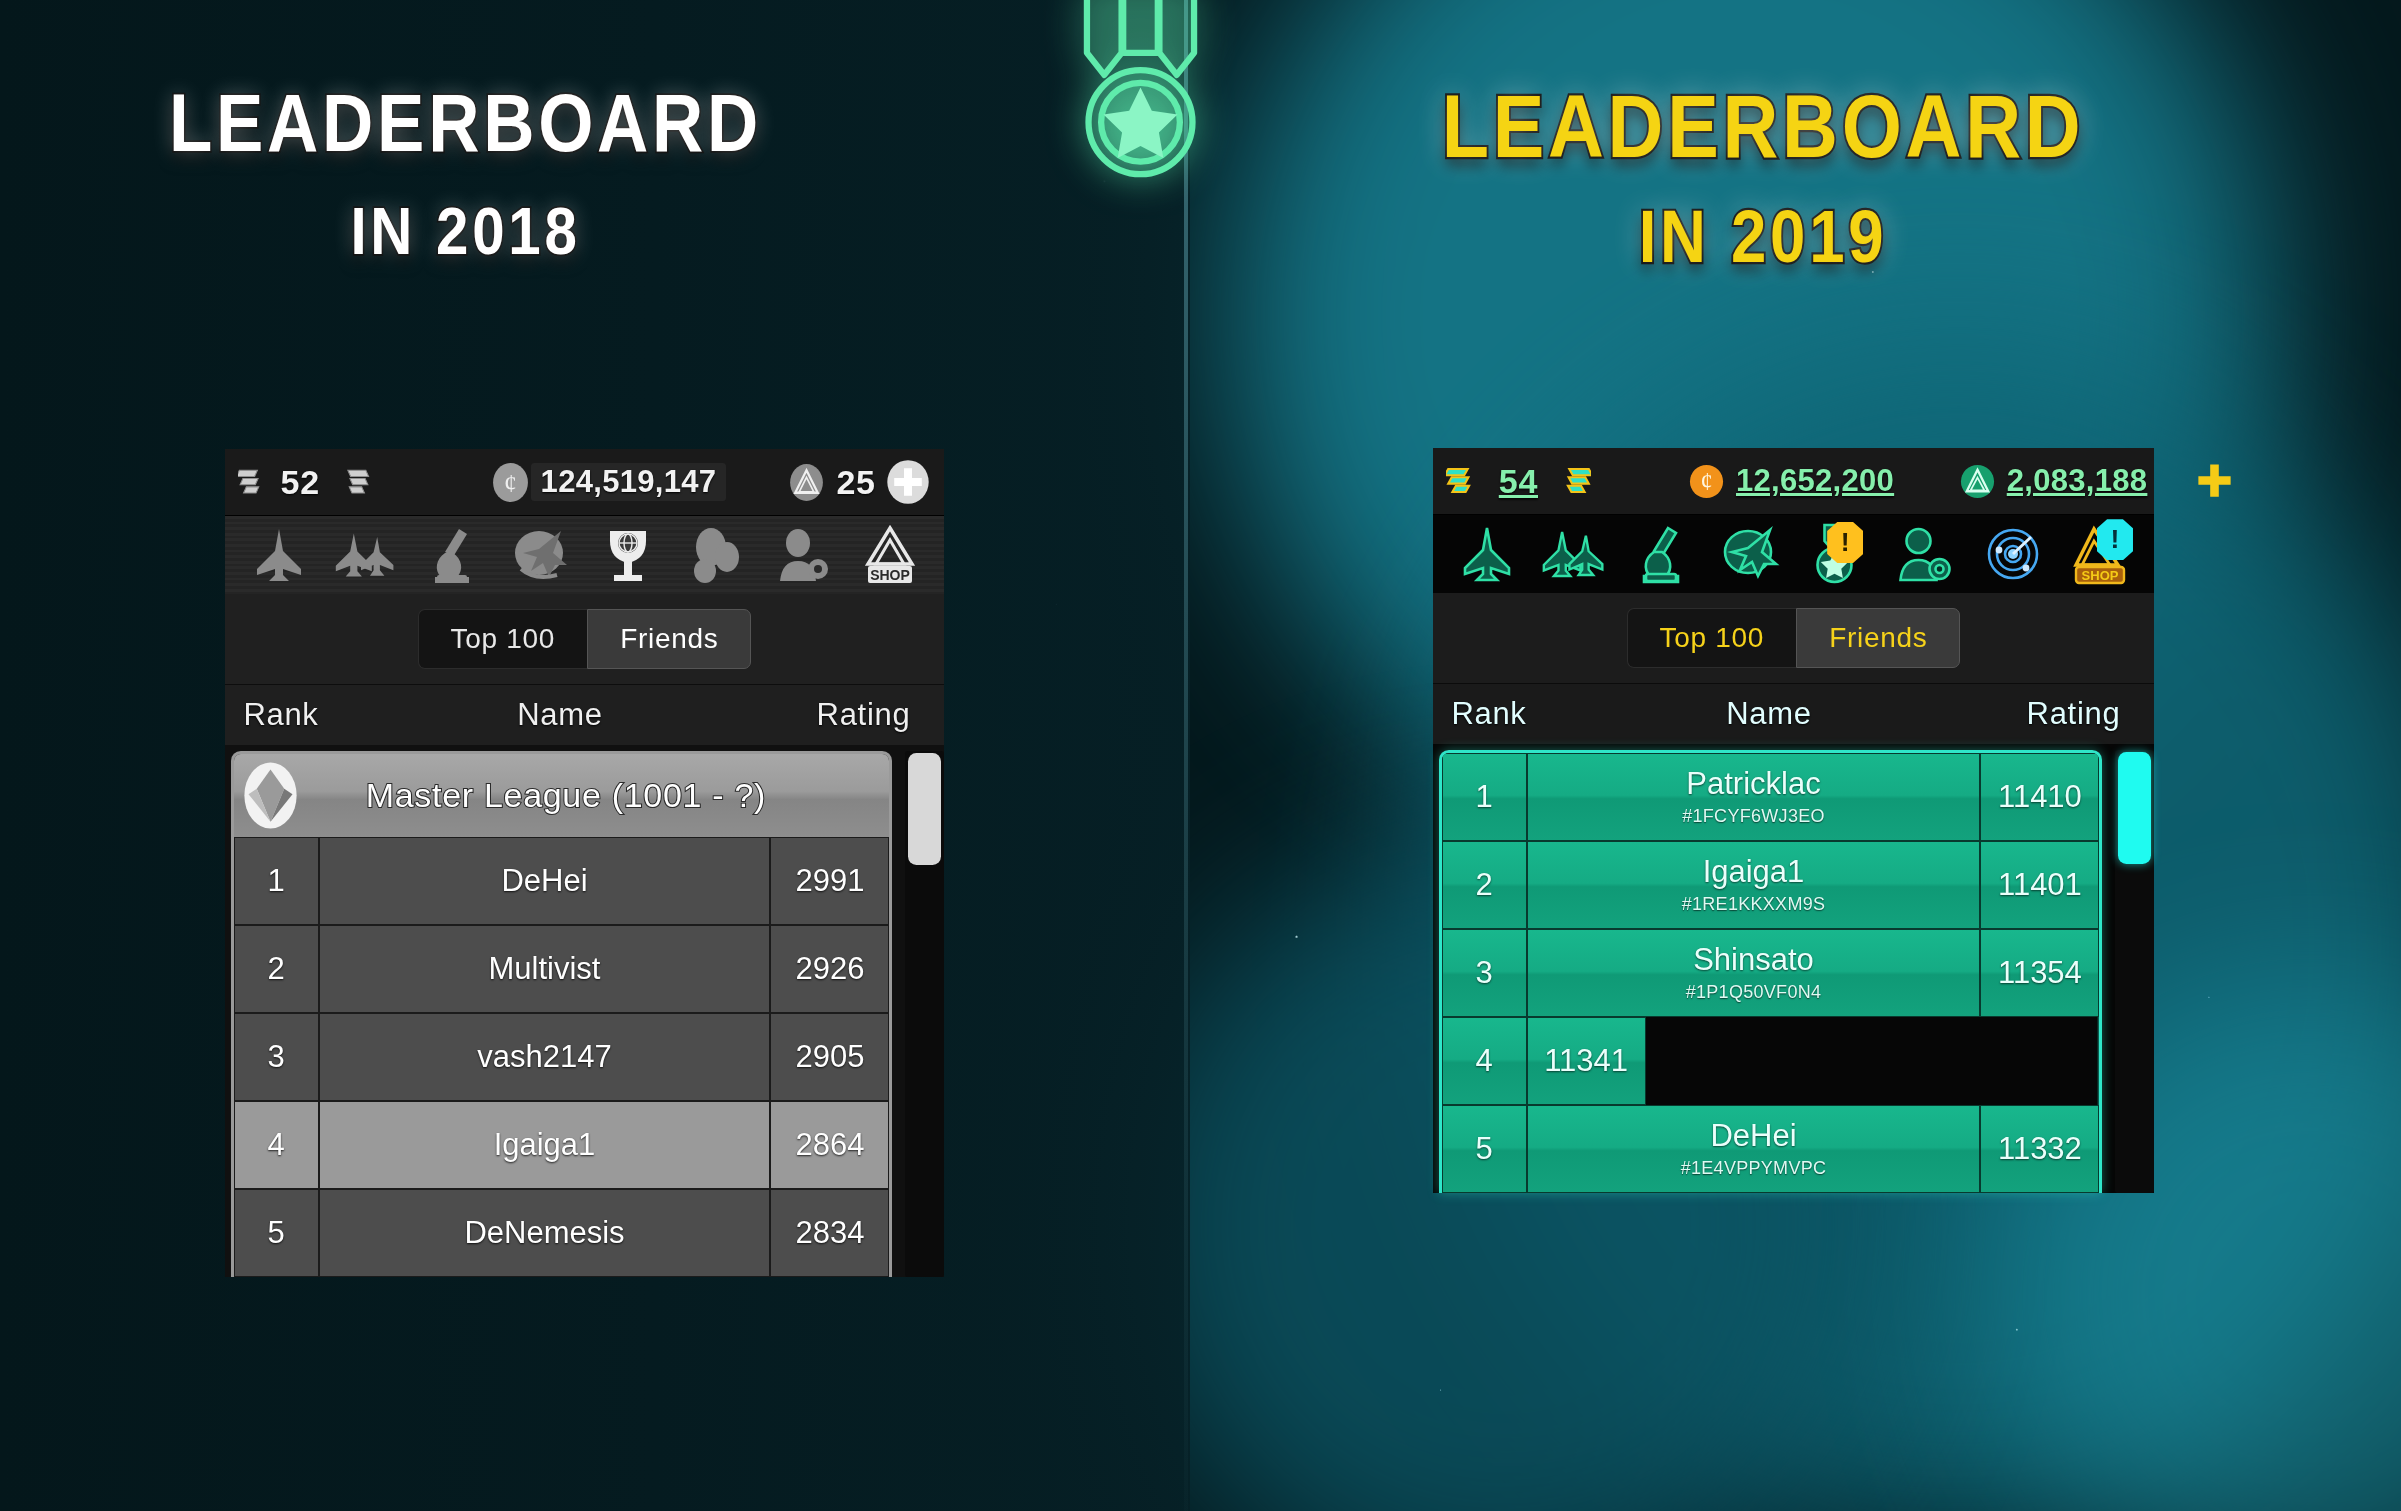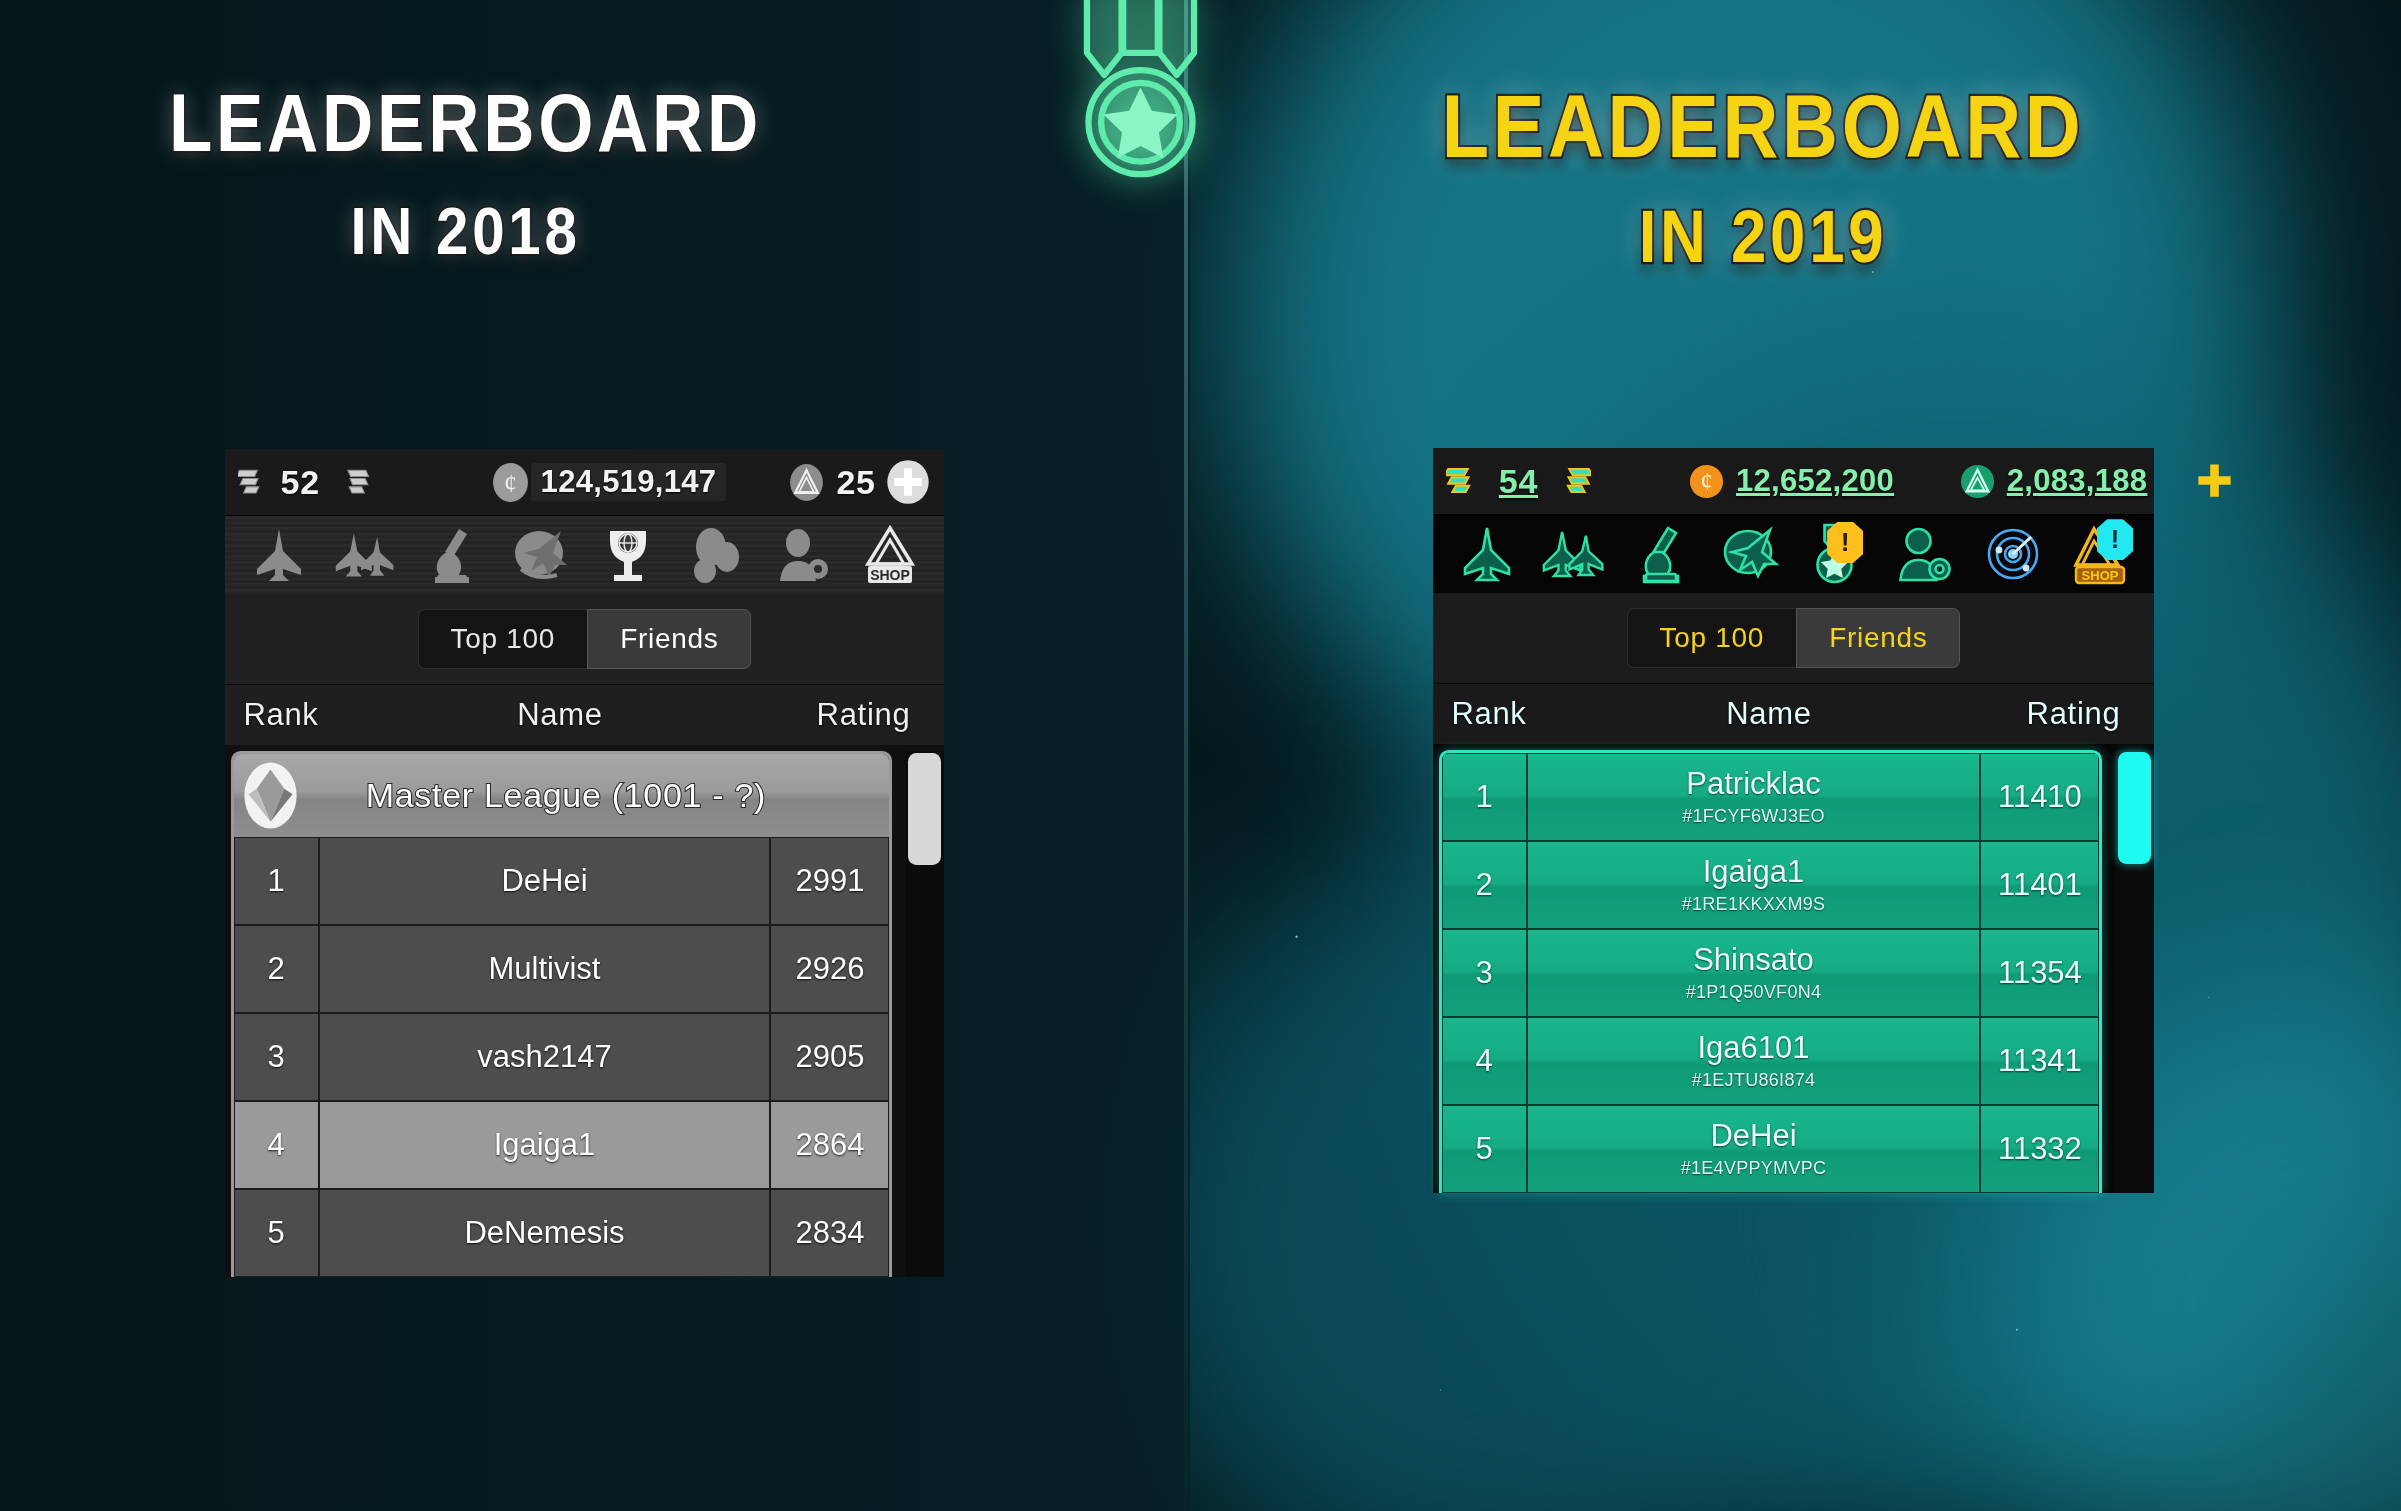--- a/index.html
+++ b/index.html
@@ -561,24 +561,20 @@
                 <div class="id-txt">#1P1Q50VF0N4</div>
               </div>
               <div class="cell rating">
                 <div class="rating-txt">11354</div>
               </div>
             </div>
             <div class="row">
               <div class="cell rank">
                 <div class="rank-txt">4</div>
               </div>
-              <div class="cell name">
-                <div class="name-txt">Iga6101</div>
-                <div class="id-txt">#1EJTU86I874</div>
-              </div>
               <div class="cell rating">
                 <div class="rating-txt">11341</div>
               </div>
             </div>
             <div class="row">
               <div class="cell rank">
                 <div class="rank-txt">5</div>
               </div>
               <div class="cell name">
                 <div class="name-txt">DeHei</div>

